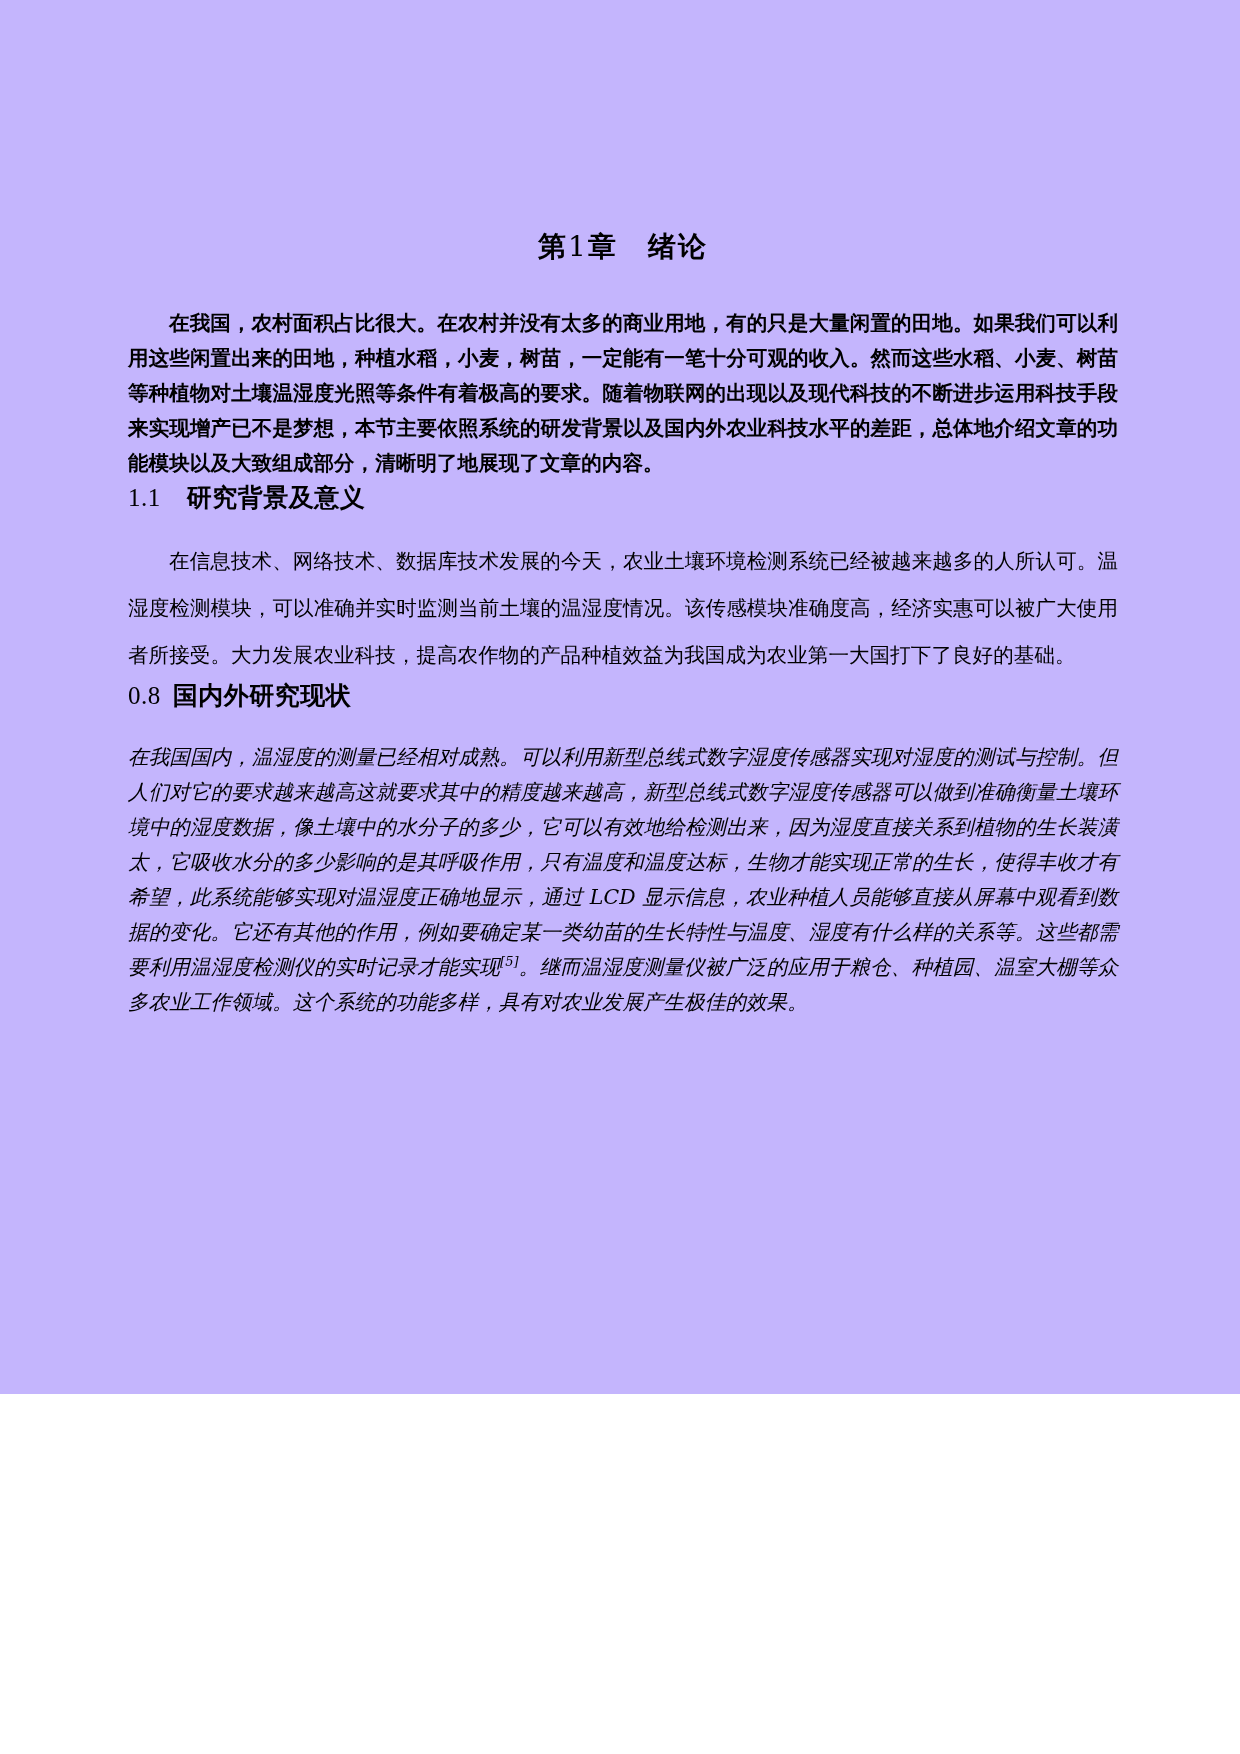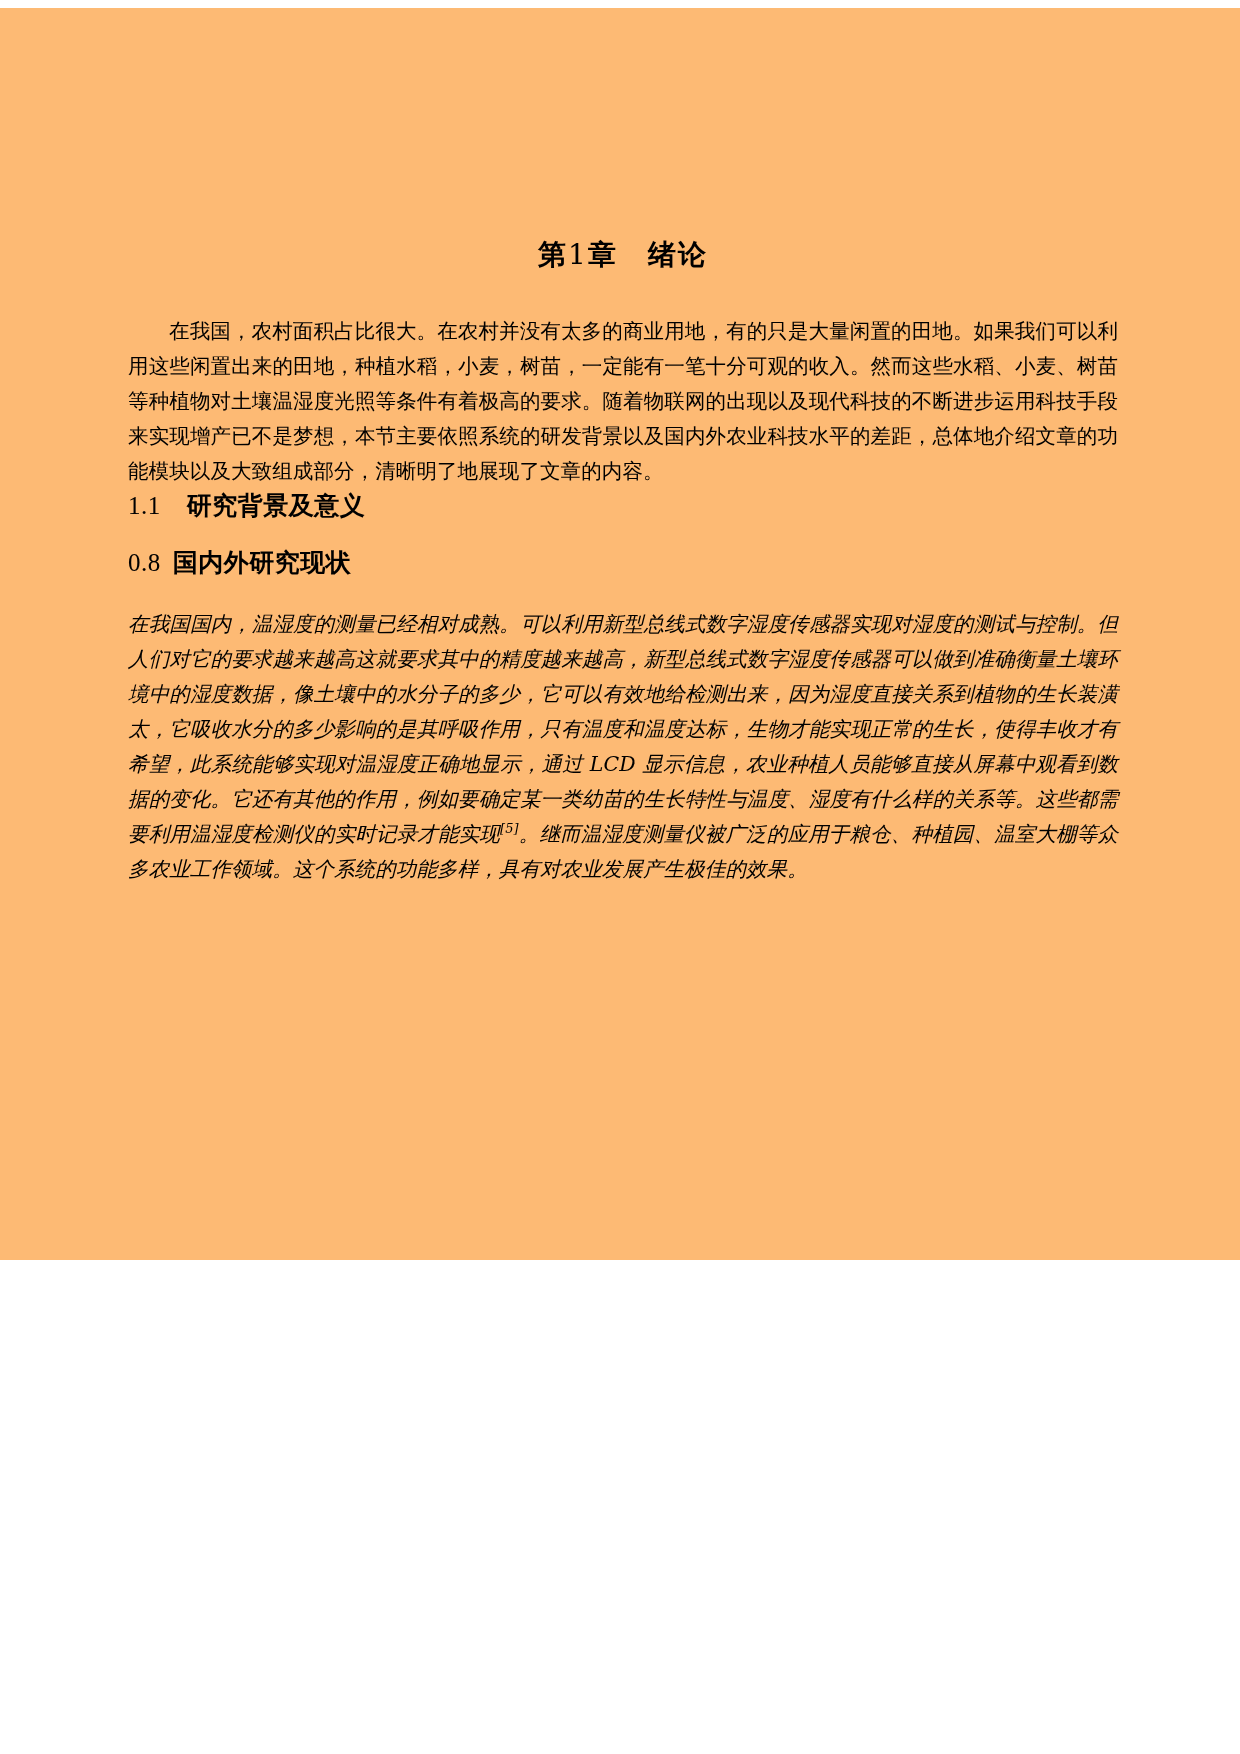--- a/index.html
+++ b/index.html
@@ -3,23 +3,23 @@
 <meta charset="utf-8">
 <style>
   html, body {
     margin: 0;
     padding: 0;
     background: #ffffff;
   }
   .page {
     position: relative;
     width: 1240px;
-    height: 1252px;
-    background: #fdba74;
-    margin: 8px auto;
+    height: 1394px;
+    background: #c4b5fd;
+    margin: 0 auto;
     overflow: hidden;
     font-family: "DejaVu Serif", "Liberation Serif", serif;
     color: #000000;
   }
   .content {
     position: absolute;
     left: 128px;
     top: 0;
     width: 990px;
   }
@@ -59,20 +59,21 @@
   p.body.tight {
     line-height: 35px;
   }
   p.body.noindent {
     text-indent: 0;
     font-style: italic;
   }
 
   .intro-block {
     margin-top: 40px;
+    font-weight: bold;
   }
 
   
   h2.section {
     font-size: 25px;
     font-weight: bold;
     margin: 0;
     font-family: "DejaVu Sans", "Liberation Sans", sans-serif;
     letter-spacing: 0.5px;
   }
@@ -123,20 +124,21 @@
 
     <div class="intro-block">
       <p class="body tight">在我国，农村面积占比很大。在农村并没有太多的商业用地，有的只是大量闲置的田地。如果我们可以利用这些闲置出来的田地，种植水稻，小麦，树苗，一定能有一笔十分可观的收入。然而这些水稻、小麦、树苗等种植物对土壤温湿度光照等条件有着极高的要求。随着物联网的出现以及现代科技的不断进步运用科技手段来实现增产已不是梦想，本节主要依照系统的研发背景以及国内外农业科技水平的差距，总体地介绍文章的功能模块以及大致组成部分，清晰明了地展现了文章的内容。</p>
     </div>
 
     <h2 class="section sec11">
       <span class="secnum">1.1</span><span class="gap-wide"></span><span>研究背景及意义</span>
     </h2>
 
     <div class="sec11-body">
+      <p class="body loose">在信息技术、网络技术、数据库技术发展的今天，农业土壤环境检测系统已经被越来越多的人所认可。温湿度检测模块，可以准确并实时监测当前土壤的温湿度情况。该传感模块准确度高，经济实惠可以被广大使用者所接受。大力发展农业科技，提高农作物的产品种植效益为我国成为农业第一大国打下了良好的基础。</p>
     </div>
 
     <h2 class="section sec12">
       <span class="secnum">0.8</span><span class="gap-narrow"></span><span>国内外研究现状</span>
     </h2>
 
     <div class="sec12-body">
       <p class="body tight noindent"><span>在我国国内，温湿度的测量已经相对成熟。可以利用新型总线式数字湿度传感器实现对湿度的测试与控制。但人们对它的要求越来越高这就要求其中的精度越来越高，新型总线式数字湿度传感器可以做到准确衡量土壤环境中的湿度数据，像土壤中的水分子的多少，它可以有效地给检测出来，因为湿度直接关系到植物的生长装潢太，它吸收水分的多少影响的是其呼吸作用，只有温度和温度达标，生物才能实现正常的生长，使得丰收才有希望，此系统能够实现对温湿度正确地显示，通过 LCD 显示信息，农业种植人员能够直接从屏幕中观看到数据的变化。它还有其他的作用，例如要确定某一类幼苗的生长特性与温度、湿度有什么样的关系等。这些都需要利用温湿度检测仪的实时记录才能实现</span><sup class="ref">[5]</sup><span>。继而温湿度测量仪被广泛的应用于粮仓、种植园、温室大棚等众多农业工作领域。这个系统的功能多样，具有对农业发展产生极佳的效果。</span></p>
     </div>
 

